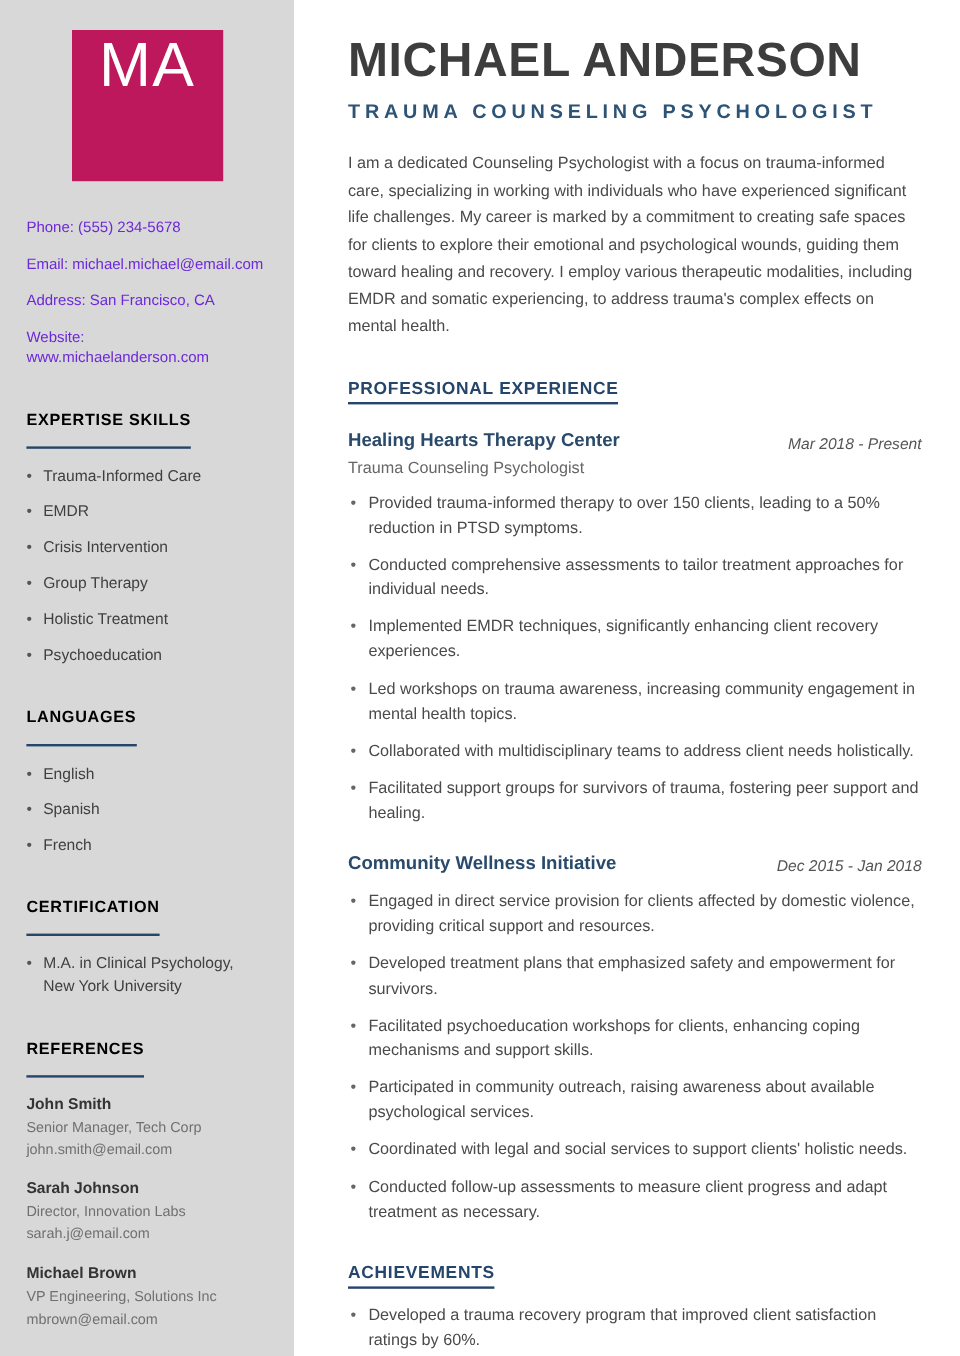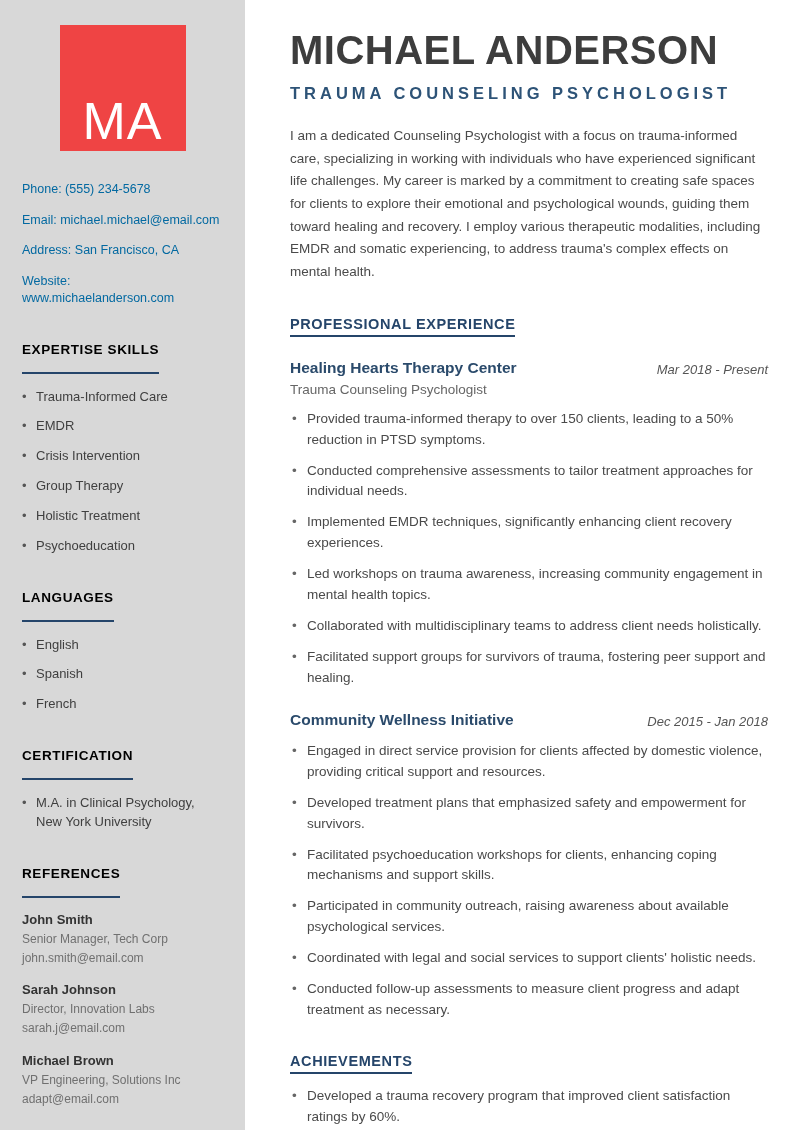--- a/index.html
+++ b/index.html
@@ -13,30 +13,30 @@
   }
 
   
   .sidebar {
     width: 245px; min-width: 245px;
     background: #d8d8d8;
     padding: 25px 22px 30px 22px;
   }
   .monogram-box {
     width: 126px; height: 126px;
-    background: #ef4444;
+    background: #be185d;
     margin: 0 auto;
-    display: flex; align-items: flex-end; justify-content: center;
+    display: flex; align-items: flex-start; justify-content: center;
   }
   .monogram-box span {
     color: #ffffff; font-size: 52px; font-weight: 500; letter-spacing: 1px;
   }
   .contact { margin-top: 30px; }
   .contact p {
-    font-size: 12.5px; color: #0369a1; margin-bottom: 13px; line-height: 1.4;
+    font-size: 12.5px; color: #6d28d9; margin-bottom: 13px; line-height: 1.4;
   }
   .side-section { margin-top: 34px; }
   .side-heading {
     font-size: 13.5px; font-weight: bold; color: #000000;
     letter-spacing: 0.6px; width: max-content;
     border-bottom: 2px solid #25456a; padding-bottom: 15px;
     margin-bottom: 14px; text-transform: uppercase;
   }
   .side-list { list-style: none; }
   .side-list li {
@@ -142,21 +142,21 @@
         <p class="ref-email">john.smith@email.com</p>
       </div>
       <div class="ref-entry">
         <p class="ref-name">Sarah Johnson</p>
         <p class="ref-title">Director, Innovation Labs</p>
         <p class="ref-email">sarah.j@email.com</p>
       </div>
       <div class="ref-entry">
         <p class="ref-name">Michael Brown</p>
         <p class="ref-title">VP Engineering, Solutions Inc</p>
-        <p class="ref-email">adapt@email.com</p>
+        <p class="ref-email">mbrown@email.com</p>
       </div>
     </section>
 
   </aside>
 
   <main class="main">
 
     <h1 class="resume-name">MICHAEL ANDERSON</h1>
     <div class="resume-title">TRAUMA COUNSELING PSYCHOLOGIST</div>
 

